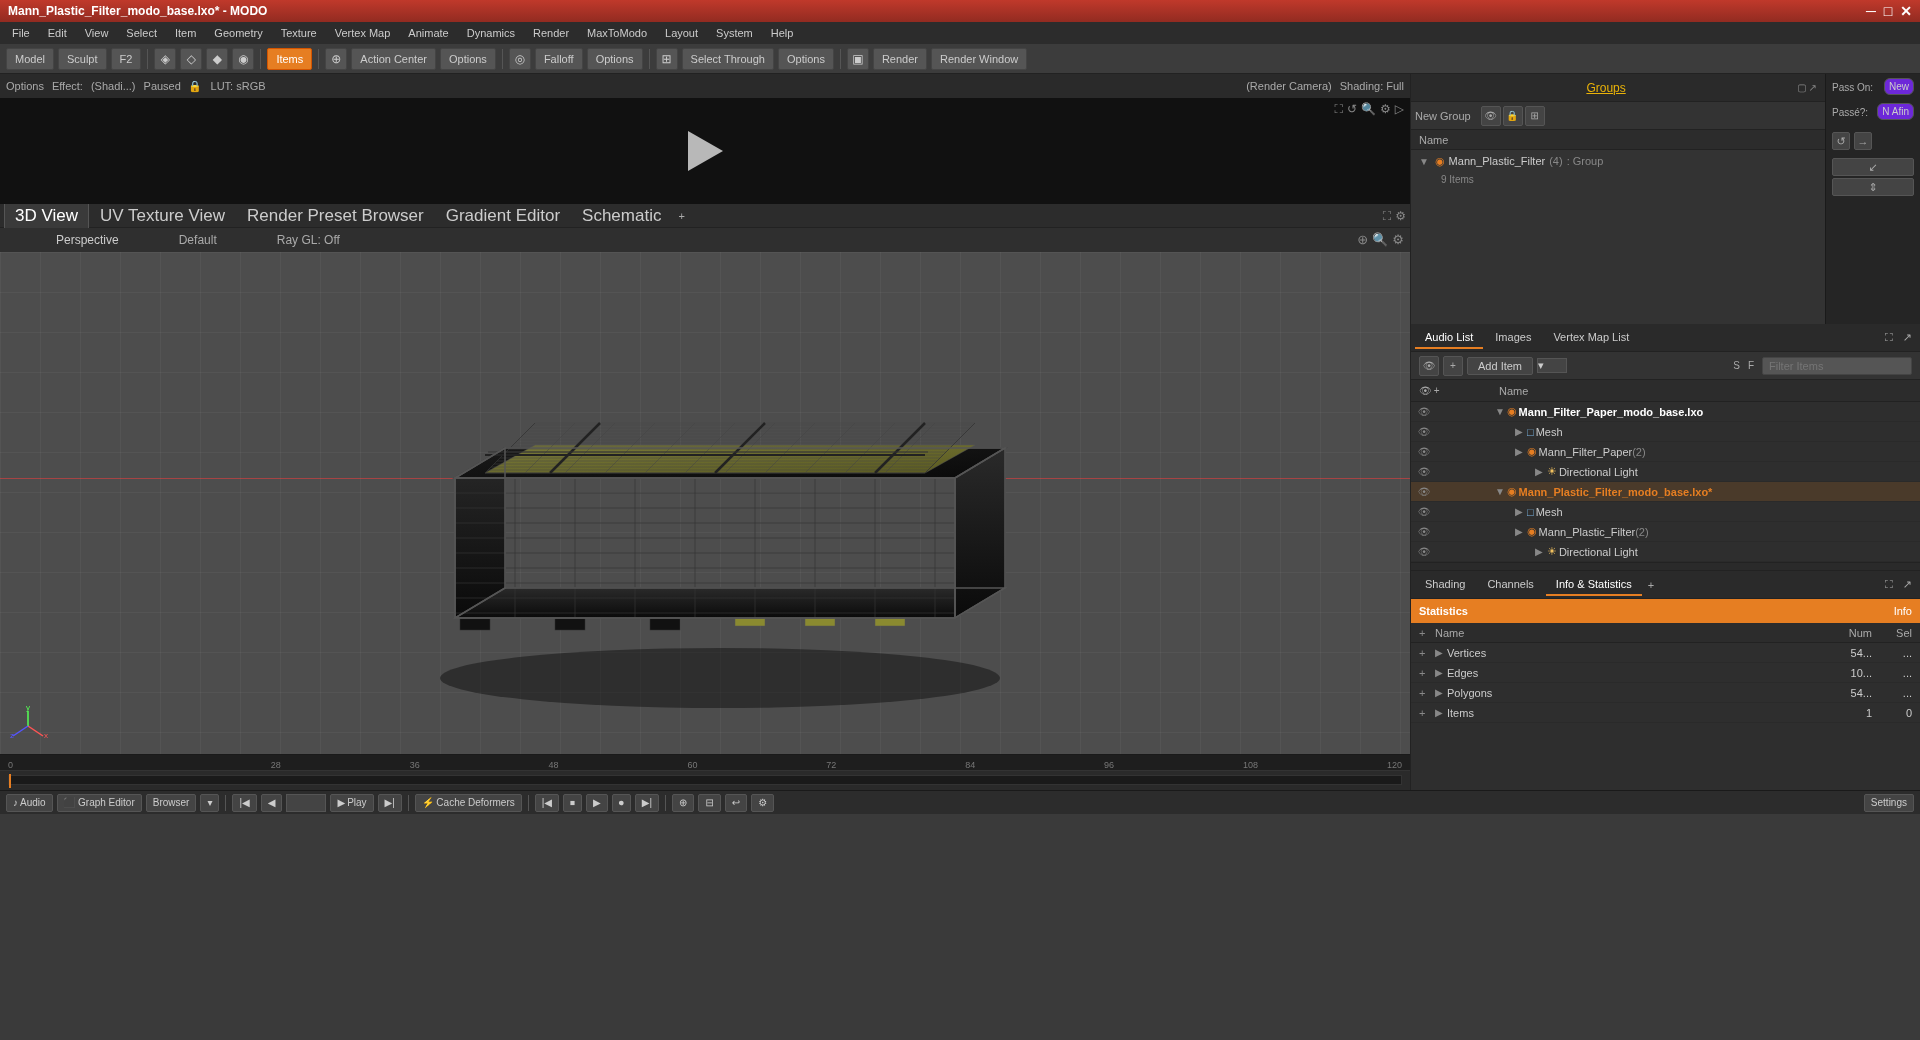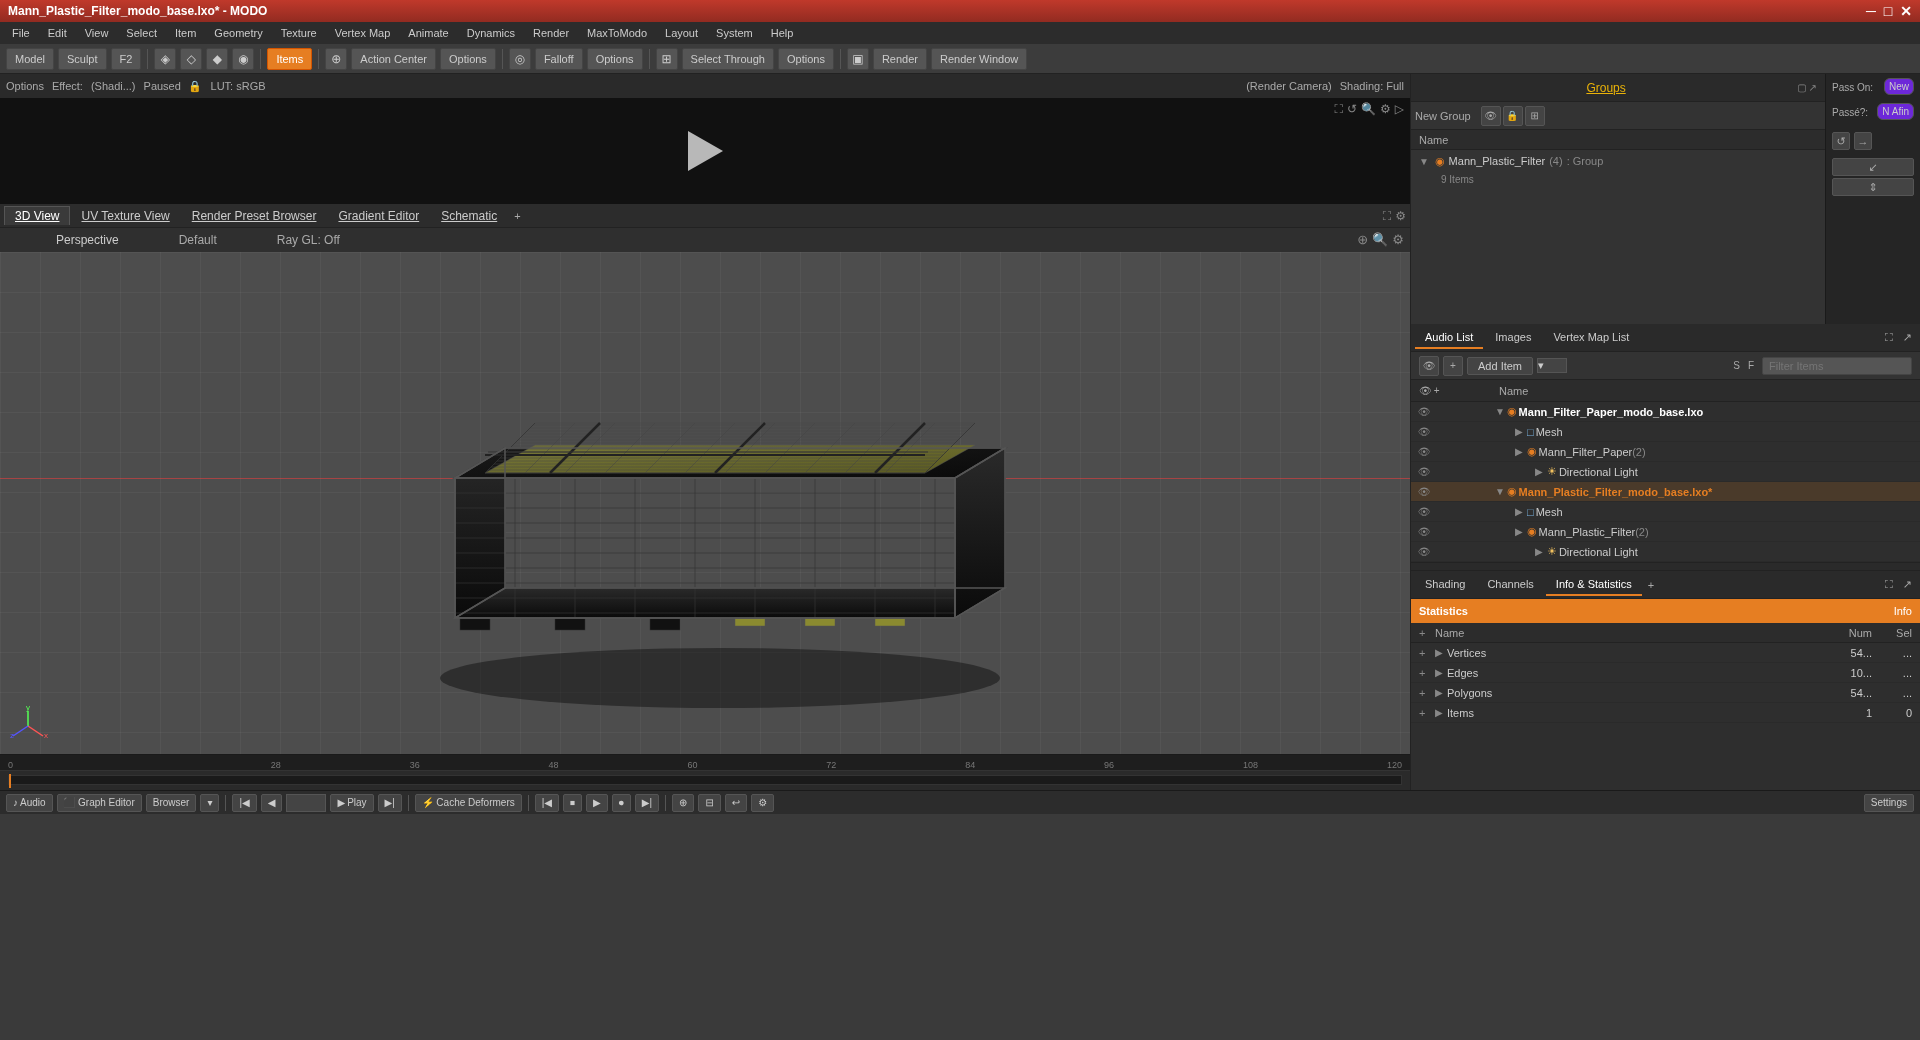--- a/index.html
+++ b/index.html
@@ -74,22 +74,22 @@
       position: absolute; top: 4px; right: 6px; display: flex; gap: 4px;
     }
     .prev-icon { color: #888; font-size: 12px; cursor: pointer; }
 
     
     #viewport-tabs {
       height: 24px; background: #2c2c2c; display: flex; align-items: center; padding: 0 4px;
       border-bottom: 1px solid #222;
     }
     .vp-tab {
-      padding: 2px 10px; color: #ccc; cursor: pointer; font-size: 12px;
-      border: 1px solid transparent; border-bottom: none; text-decoration: underline;
+      padding: 2px 10px; color: #ccc; cursor: pointer; font-size: 17px;
+      border: 1px solid transparent; border-bottom: none;
     }
     .vp-tab.active { background: #3a3a3a; border-color: #555; color: #fff; }
     .vp-tab-add { color: #aaa; cursor: pointer; padding: 2px 6px; }
 
     
     #viewport-3d {
       flex: 1; background: #4a4a4a; position: relative; overflow: hidden;
     }
     #vp-info-bar {
       position: absolute; top: 0; left: 0; right: 0; height: 24px;

